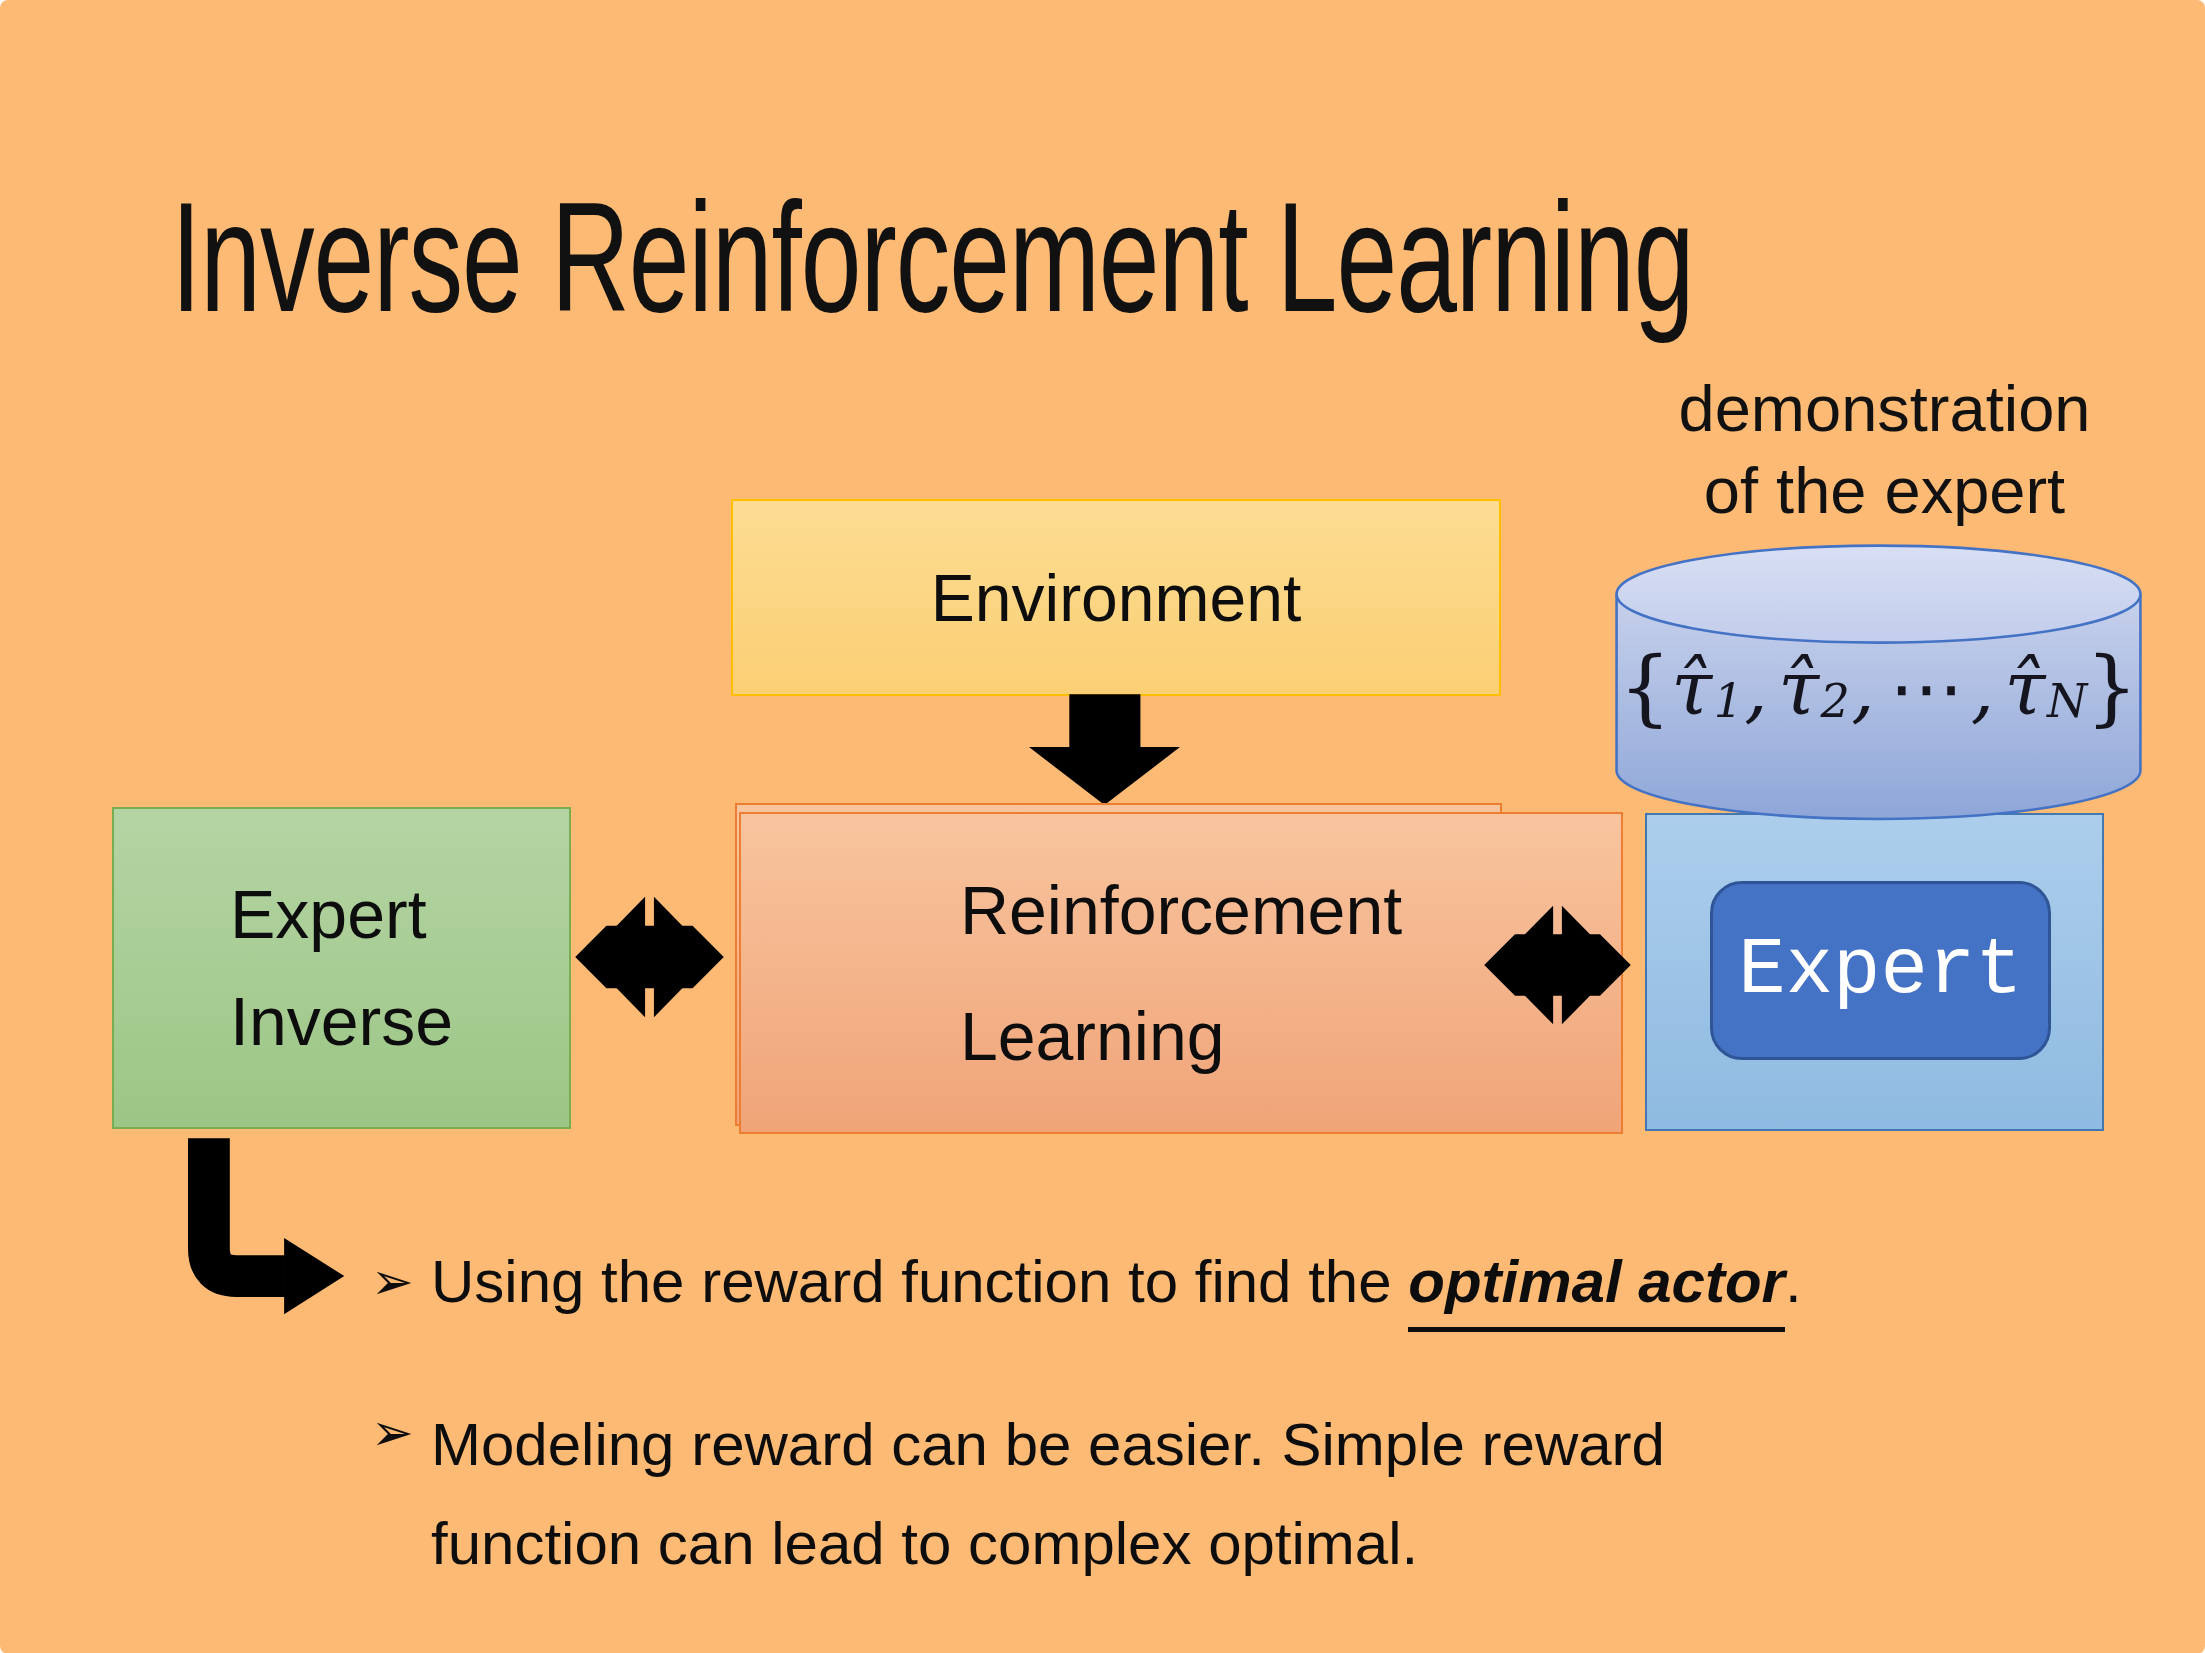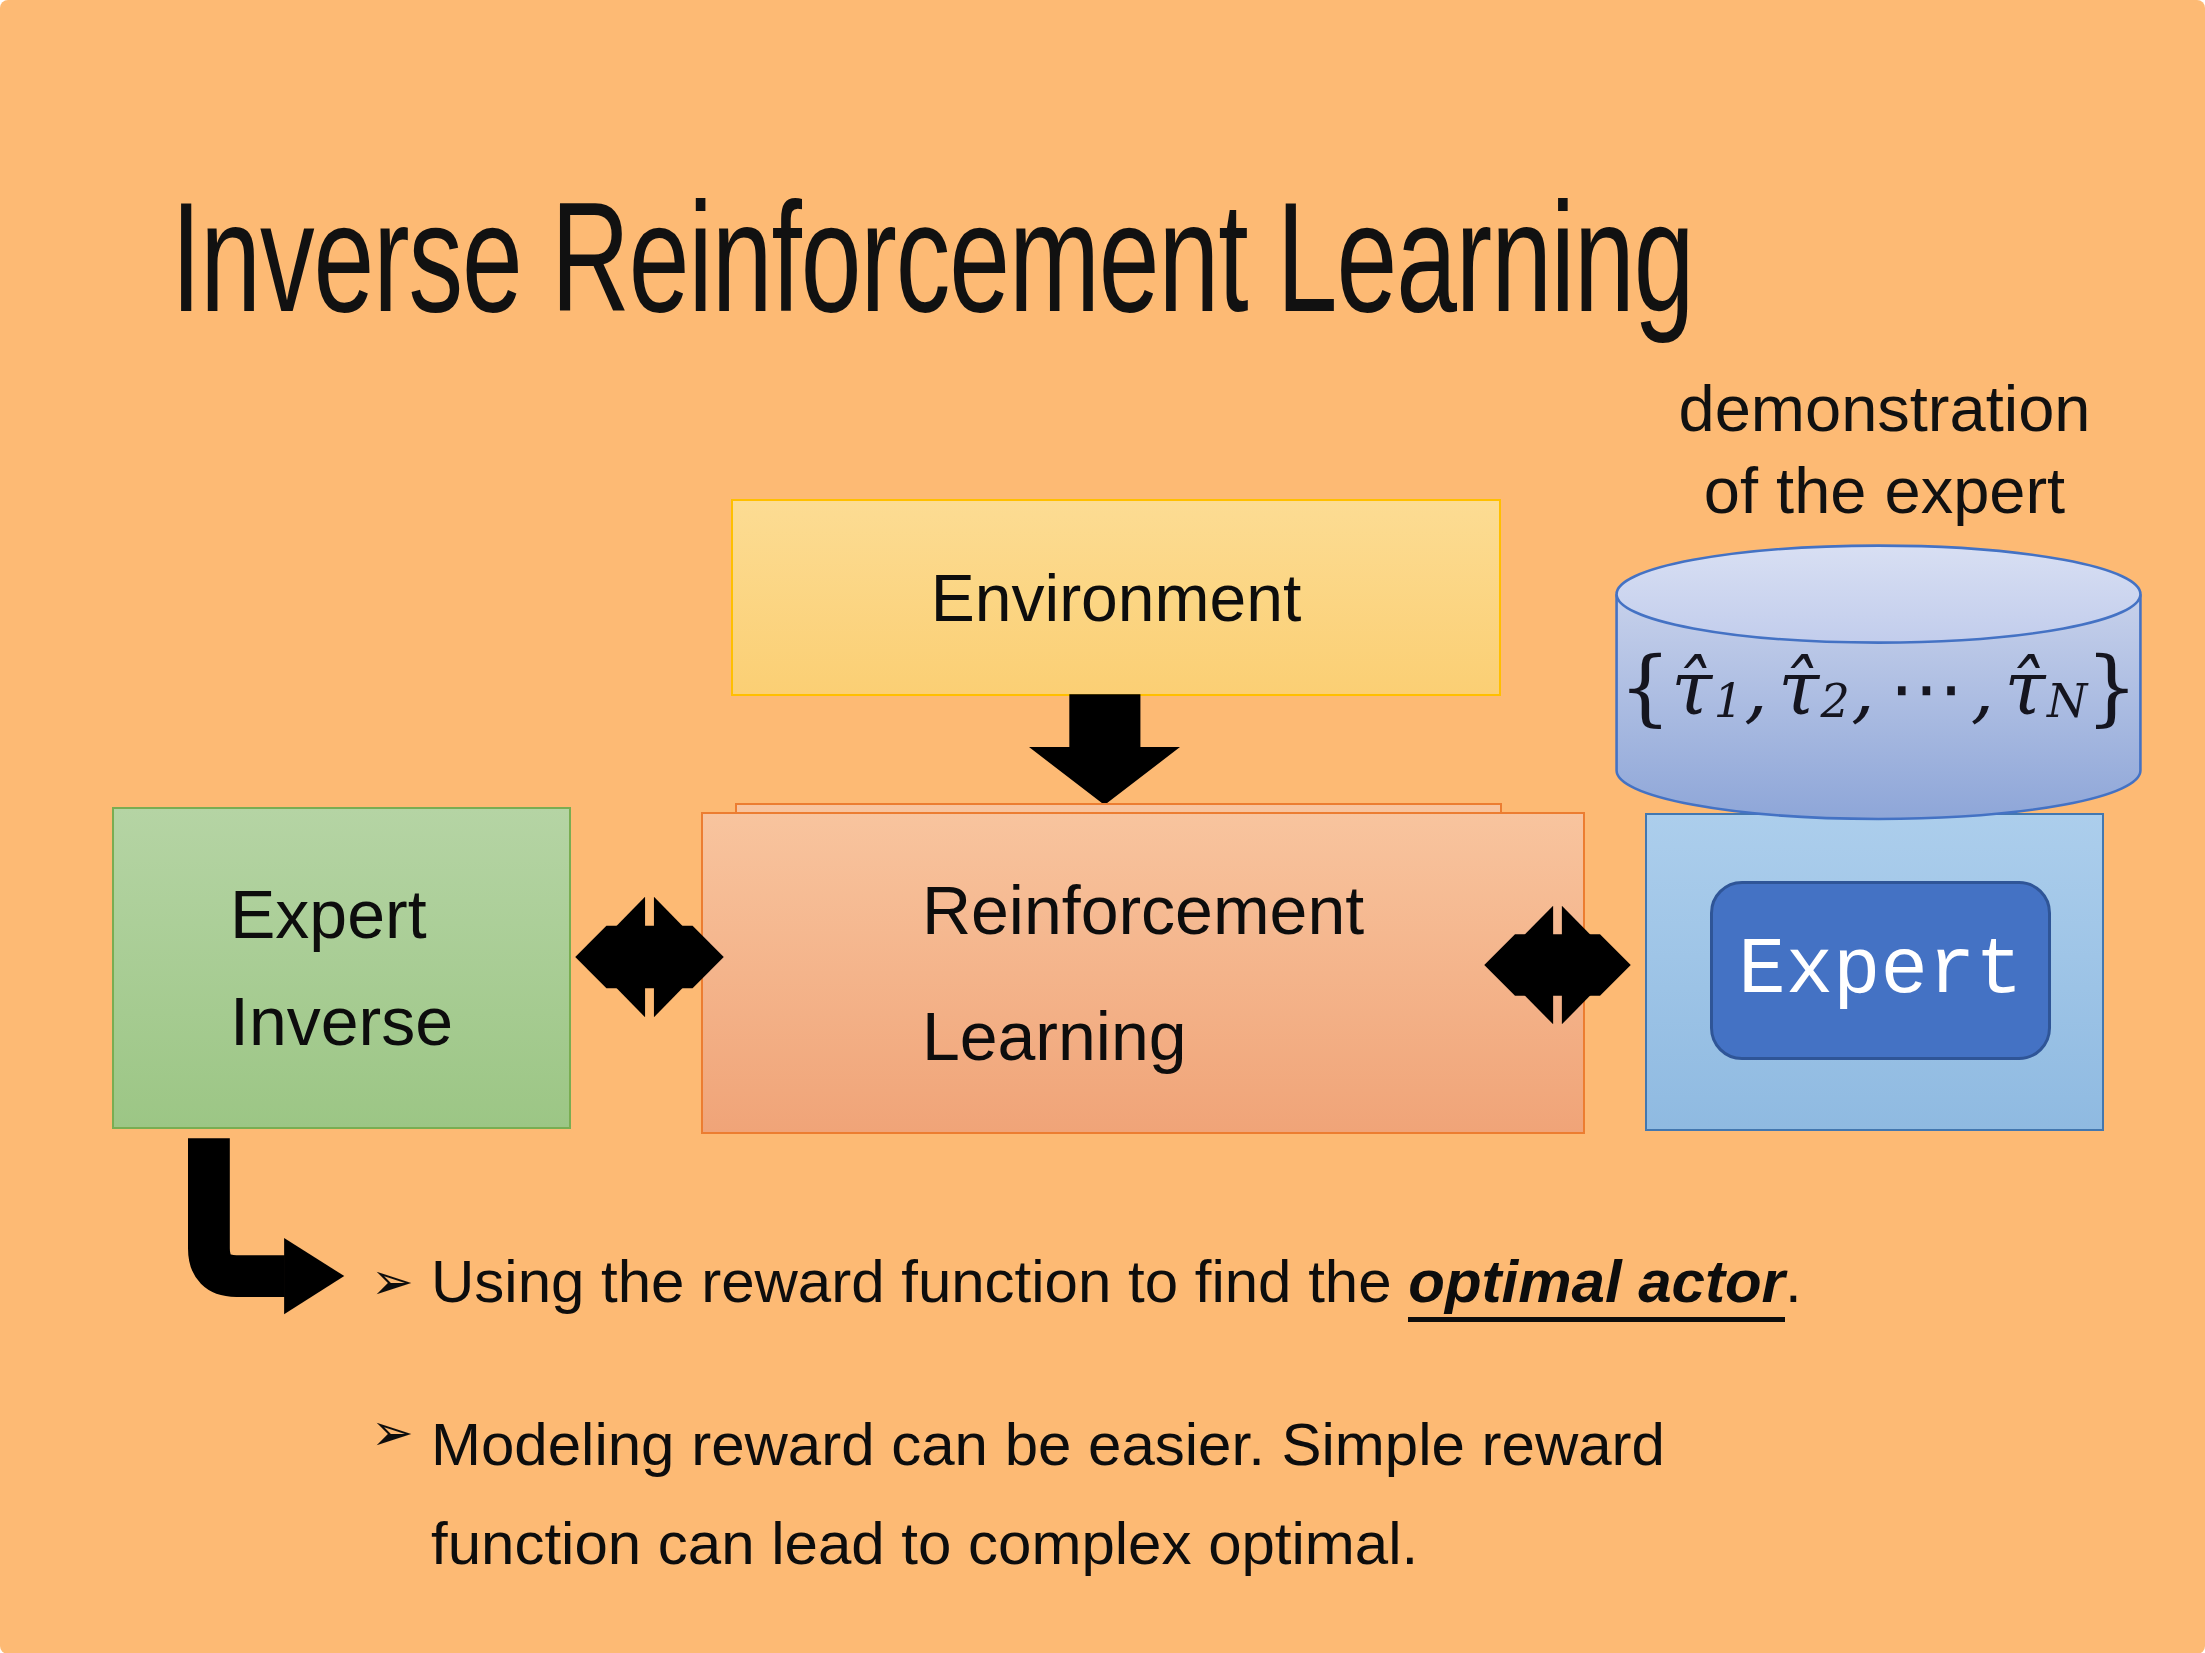--- a/index.html
+++ b/index.html
@@ -20,21 +20,21 @@
            background:linear-gradient(180deg,#FCDC93 0%,#FBCF74 100%);
            border:2.9px solid #FFBF00;font-size:66px;}
 
   .green-box{left:112px;top:807px;width:455px;height:318px;
              background:linear-gradient(180deg,#B5D4A4 0%,#9CC685 100%);
              border:2.2px solid #79AD52;font-size:68px;line-height:107px;}
 
   .orange-ghost{position:absolute;left:735px;top:803px;width:767px;height:323px;
                 background:linear-gradient(180deg,#F8C49E 0%,#F0A478 100%);
                 border:2.9px solid #EC7D31;box-sizing:border-box;}
-  .orange-box{left:701px;top:812px;width:884px;height:322px;
+  .orange-box{left:739px;top:812px;width:884px;height:322px;
               background:linear-gradient(180deg,#F8C49E 0%,#F0A478 100%);
               border:2.9px solid #EC7D31;box-sizing:border-box;font-size:68px;line-height:126px;}
 
   .expert-panel{position:absolute;left:1645px;top:813px;width:459px;height:318px;
                 background:linear-gradient(180deg,#ACCEEC 0%,#8FBAE1 100%);
                 border:2.2px solid #4377AF;box-sizing:border-box;}
   .expert-btn{left:1710px;top:881px;width:341px;height:179px;border-radius:32px;
               background:#4472C4;border:3.7px solid #2F5597;box-sizing:border-box;
               color:#ffffff;font-size:79px;font-family:Liberation Mono, monospace;}
 
@@ -47,21 +47,21 @@
   .formula sub{font-size:46px;font-style:italic;line-height:0;position:relative;top:13.2px;left:1.5px;}
   .formula .sep{margin:0 10.3px 0 2.9px;}
   .formula .dots{font-style:normal;margin:0 4.4px;}
 
   .arrow-svg{position:absolute;}
 
   .bullet{position:absolute;display:flex;align-items:flex-start;font-size:60px;color:#0d0d0d;}
   .bullet .marker{font-size:51px;line-height:76px;width:60px;flex:0 0 60px;}
   .bullet .text{line-height:76px;}
   .bullet2 .text{line-height:99px;}
-  .emph{font-weight:bold;font-style:italic;border-bottom:5.1px solid #0d0d0d;padding-bottom:2px;}
+  .emph{font-weight:bold;font-style:italic;border-bottom:5.1px solid #0d0d0d;padding-bottom:12px;}
 </style>
 </head>
 <body>
 
 <div class="slide">
 
   <div class="title">Inverse Reinforcement Learning</div>
 
   <div class="demo-label">
     <div>demonstration</div>

